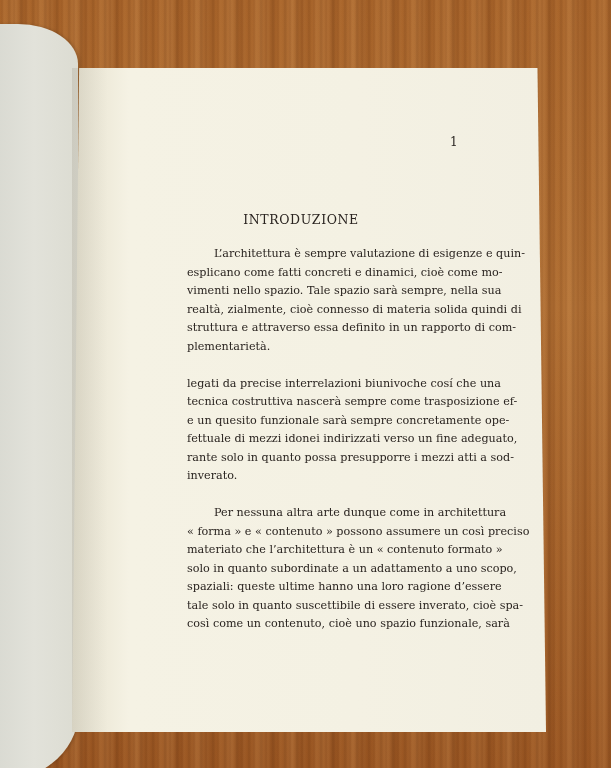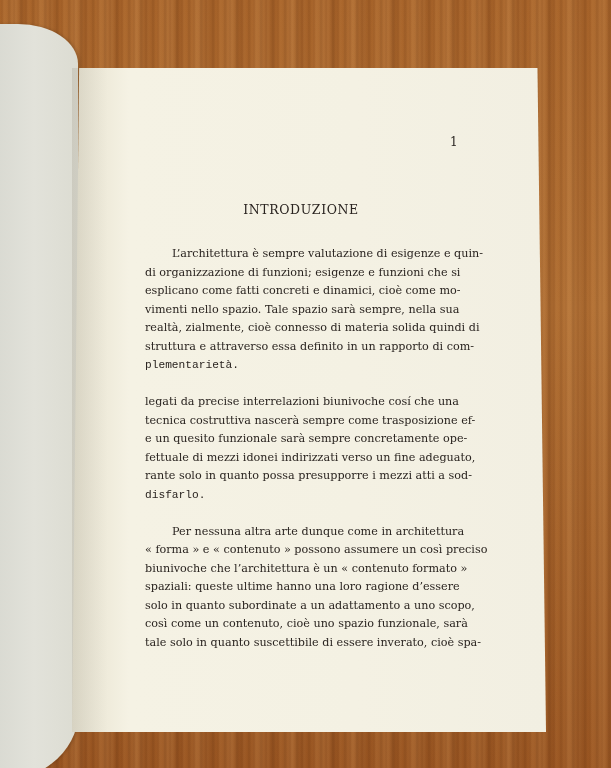--- a/index.html
+++ b/index.html
@@ -30,68 +30,67 @@
     .gutter-shade {
       position: absolute; left: 72px; top: 68px; width: 36px; height: 664px;
       background: linear-gradient(90deg, rgba(120,110,90,0.16), rgba(120,110,90,0.0));
       pointer-events: none;
     }
     .page-number {
       position: absolute; left: 450px; top: 135px;
       font-size: 12px; color: #2b2622;
     }
     .chapter-title {
-      position: absolute; left: 145px; width: 312px; top: 202px;
+      position: absolute; left: 145px; width: 312px; top: 212px;
       text-align: center; font-size: 12.5px; letter-spacing: 0.6px; color: #2a2420;
     }
     .body-text {
       position: absolute; left: 145px; width: 313px; top: 245px;
       font-family: "DejaVu Serif", serif;
       font-size: 11.2px; line-height: 18.5px; color: #2a2420;
     }
     .para { margin: 0 0 18.5px 0; }
     .line {
       display: block; white-space: nowrap;
-      text-align: justify; text-align-last: justify;
+      text-align: justify; text-align-last: justify; margin-left: 42px;
     }
     .line.first { text-indent: 27px; }
-    .line.last { text-align-last: left; font-family: Liberation Mono, monospace; }
+    .line.last { text-align-last: left; }
   </style>
 </head>
 <body>
 
 <div class="left-page"></div>
 
 <div class="page"></div>
 <div class="gutter-shade"></div>
 
 <div class="page-number">1</div>
 
 <div class="chapter-title">INTRODUZIONE</div>
 
 <div class="body-text">
   <div class="para">
     <span class="line first">L’architettura è sempre valutazione di esigenze e quin-</span>
-    <span class="line">di organizzazione di funzioni; esigenze e funzioni che si</span>
     <span class="line">esplicano come fatti concreti e dinamici, cioè come mo-</span>
     <span class="line">vimenti nello spazio. Tale spazio sarà sempre, nella sua</span>
     <span class="line">realtà, zialmente, cioè connesso di materia solida quindi di</span>
     <span class="line">struttura e attraverso essa definito in un rapporto di com-</span>
     <span class="line last">plementarietà.</span>
   </div>
   <div class="para">
     <span class="line">legati da precise interrelazioni biunivoche cosí che una</span>
     <span class="line">tecnica costruttiva nascerà sempre come trasposizione ef-</span>
     <span class="line">e un quesito funzionale sarà sempre concretamente ope-</span>
     <span class="line">fettuale di mezzi idonei indirizzati verso un fine adeguato,</span>
     <span class="line">rante solo in quanto possa presupporre i mezzi atti a sod-</span>
-    <span class="line last">disfarlo.</span>
+    <span class="line last">inverato.</span>
   </div>
   <div class="para">
     <span class="line first">Per nessuna altra arte dunque come in architettura</span>
     <span class="line">« forma » e « contenuto » possono assumere un così preciso</span>
-    <span class="line">biunivoche che l’architettura è un « contenuto formato »</span>
+    <span class="line">materiato che l’architettura è un « contenuto formato »</span>
+    <span class="line">solo in quanto subordinate a un adattamento a uno scopo,</span>
     <span class="line">spaziali: queste ultime hanno una loro ragione d’essere</span>
-    <span class="line">solo in quanto subordinate a un adattamento a uno scopo,</span>
+    <span class="line">tale solo in quanto suscettibile di essere inverato, cioè spa-</span>
     <span class="line">così come un contenuto, cioè uno spazio funzionale, sarà</span>
-    <span class="line">tale solo in quanto suscettibile di essere inverato, cioè spa-</span>
   </div>
 </div>
 
 </body></html>

